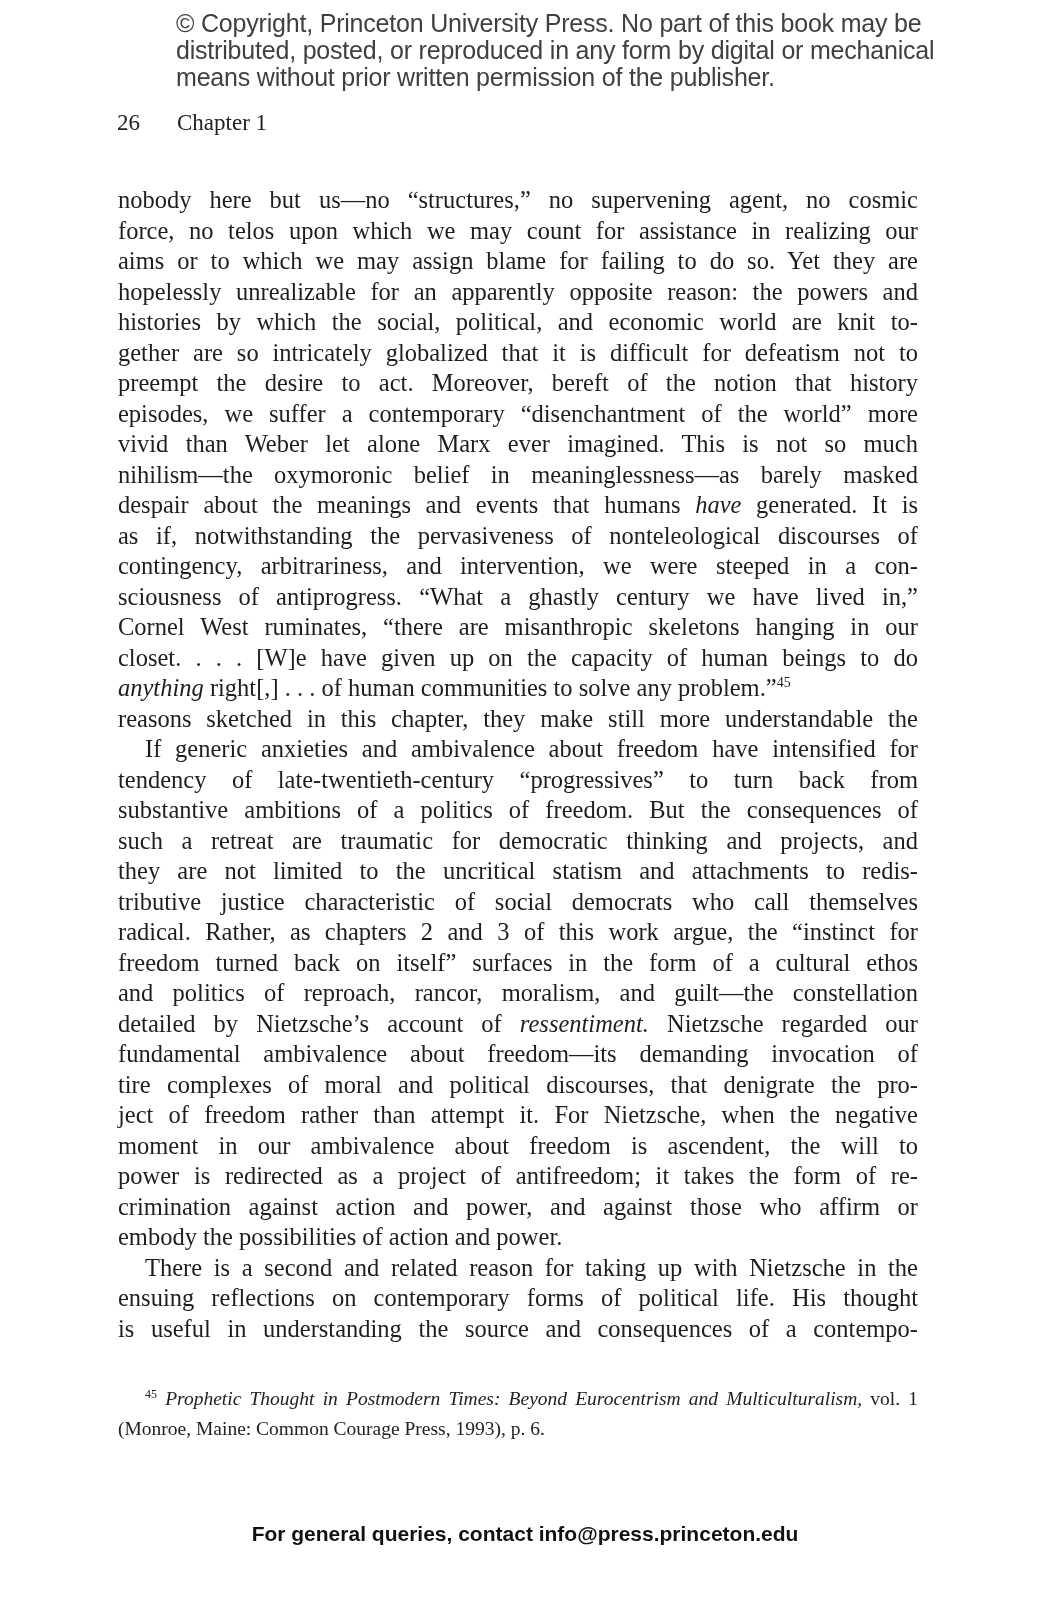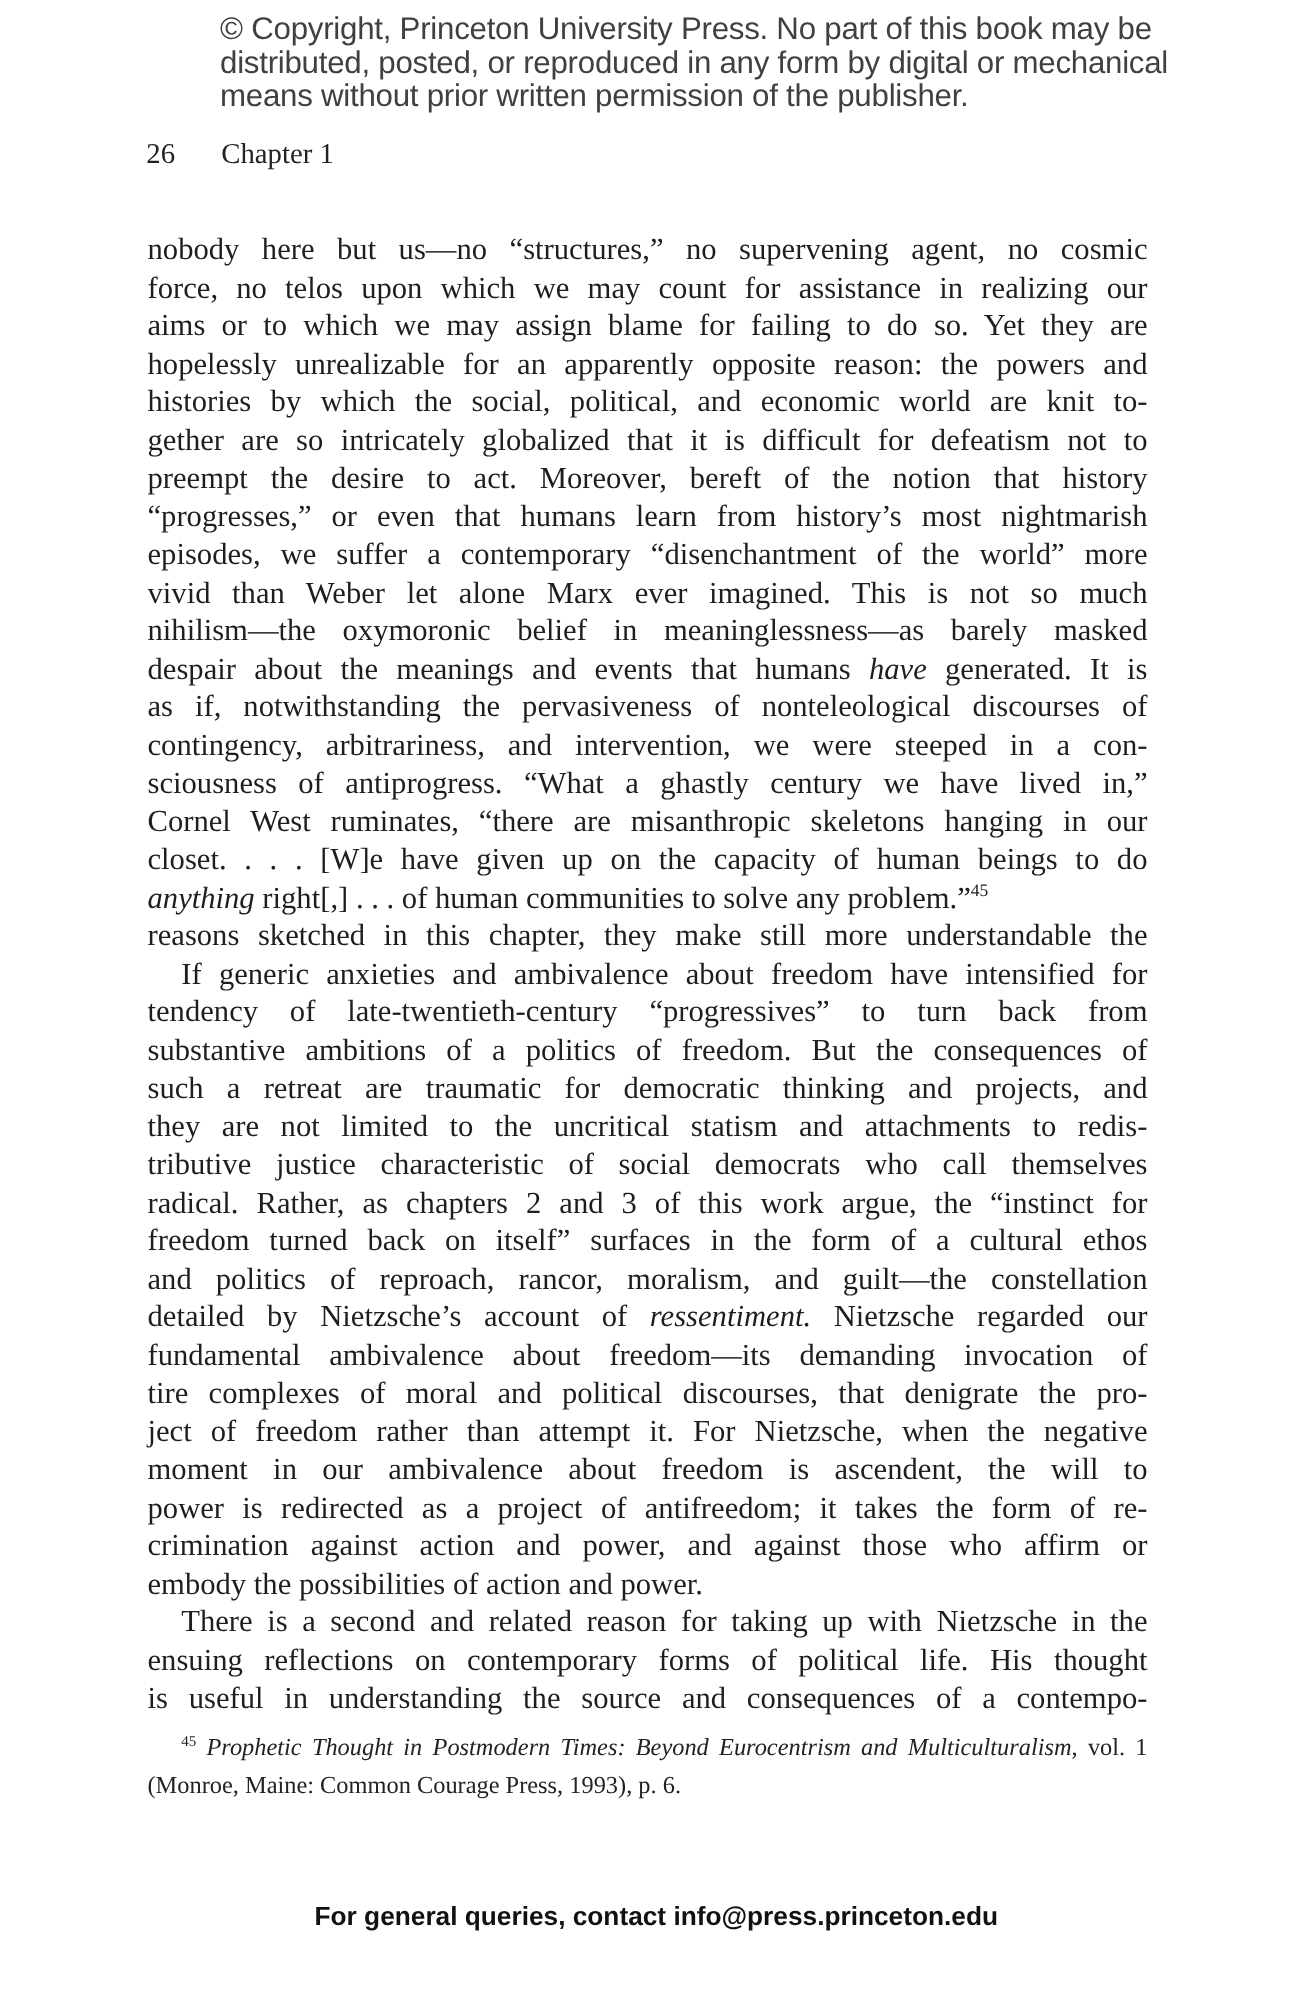--- a/index.html
+++ b/index.html
@@ -53,21 +53,20 @@
 
 <div class="body">
   <div id="p1">
       <div class="line">nobody here but us—no “structures,” no supervening agent, no cosmic</div>
       <div class="line">force, no telos upon which we may count for assistance in realizing our</div>
       <div class="line">aims or to which we may assign blame for failing to do so. Yet they are</div>
       <div class="line">hopelessly unrealizable for an apparently opposite reason: the powers and</div>
       <div class="line">histories by which the social, political, and economic world are knit to-</div>
       <div class="line">gether are so intricately globalized that it is difficult for defeatism not to</div>
       <div class="line">preempt the desire to act. Moreover, bereft of the notion that history</div>
-      <div class="line">“progresses,” or even that humans learn from history’s most nightmarish</div>
       <div class="line">episodes, we suffer a contemporary “disenchantment of the world” more</div>
       <div class="line">vivid than Weber let alone Marx ever imagined. This is not so much</div>
       <div class="line">nihilism—the oxymoronic belief in meaninglessness—as barely masked</div>
       <div class="line">despair about the meanings and events that humans <i>have</i> generated. It is</div>
       <div class="line">as if, notwithstanding the pervasiveness of nonteleological discourses of</div>
       <div class="line">contingency, arbitrariness, and intervention, we were steeped in a con-</div>
       <div class="line">sciousness of antiprogress. “What a ghastly century we have lived in,”</div>
       <div class="line">Cornel West ruminates, “there are misanthropic skeletons hanging in our</div>
       <div class="line">closet. . . . [W]e have given up on the capacity of human beings to do</div>
       <div class="line last"><i>anything</i> right[,] . . . of human communities to solve any problem.”<sup class="fn">45</sup></div>

